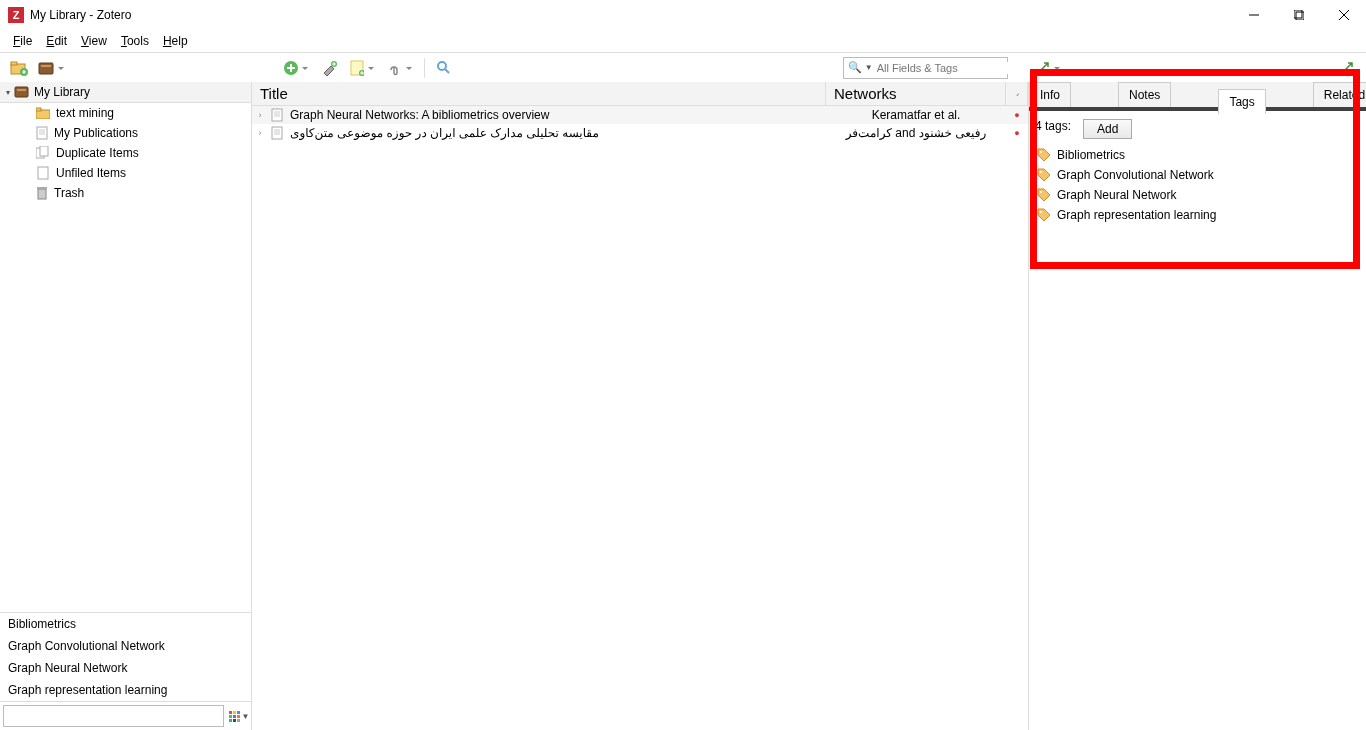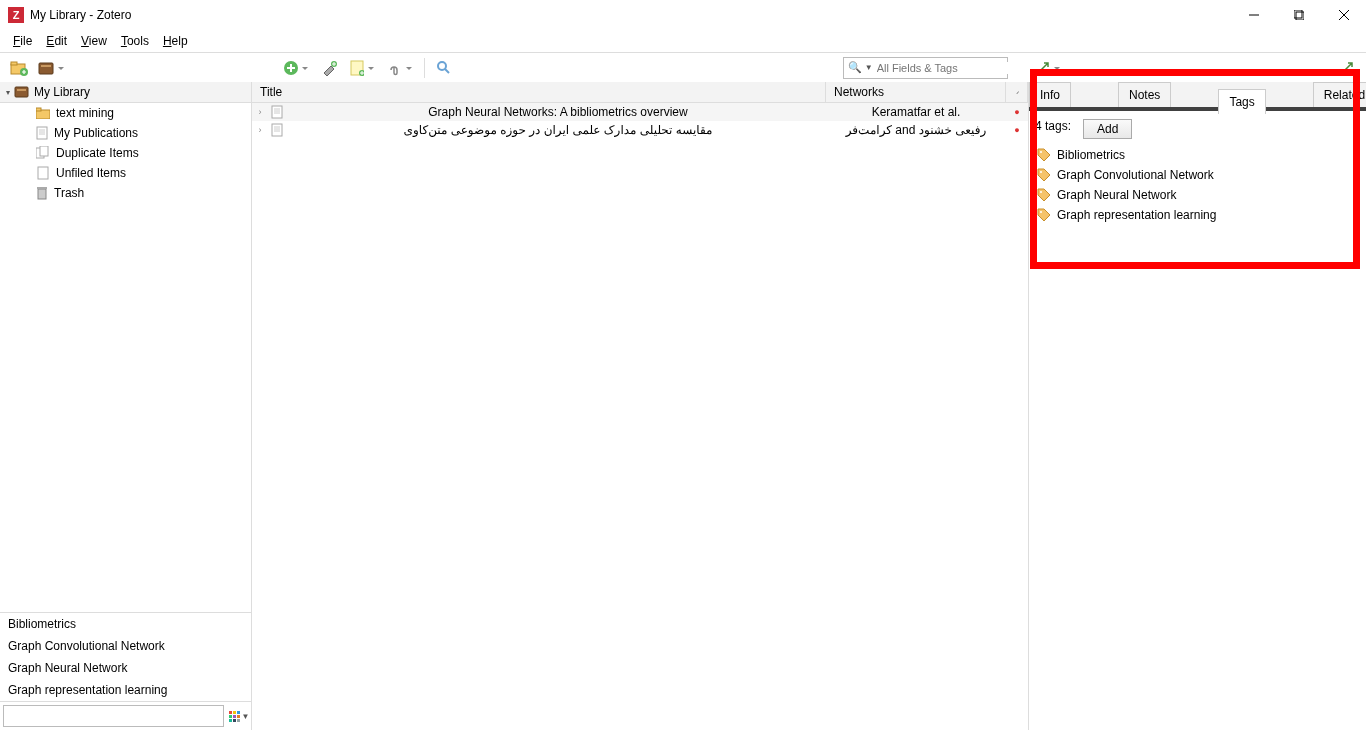--- a/index.html
+++ b/index.html
@@ -38,30 +38,30 @@
 .coll-header .caret { font-size:8px; color:#555; }
 .coll-item { padding:3px 6px 3px 36px; display:flex; align-items:center; gap:6px; }
 .tagpanel { border-top:1px solid #ddd; background:#fff; }
 .tagpanel .tag { padding:4px 8px; }
 .tagfilter { display:flex; border-top:1px solid #ddd; }
 .tagfilter input { flex:1; height:22px; border:1px solid #bbb; margin:3px; }
 .tagfilter .menu { width:24px; display:flex; align-items:center; justify-content:center; }
 
 .centercol { flex:1; display:flex; flex-direction:column; border-right:1px solid #ddd; }
 .cols { display:flex; background:#f3f3f3; border-bottom:1px solid #ddd; }
-.colh { padding:3px 8px; border-right:1px solid #ddd; font-size:12px; }
+.colh { padding:3px 8px; border-right:1px solid #ddd; font-size:15px; }
 .col-title { flex:1; }
 .col-creator { width:180px; }
 .col-att { width:22px; display:flex; align-items:center; justify-content:center; }
 .rows { flex:1; }
 .row { display:flex; align-items:center; padding:2px 0; }
 .row.sel { background:#f5f5f5; }
 .row .expand { width:16px; text-align:center; color:#888; font-size:9px; }
 .row .itemicon { width:18px; display:flex; justify-content:center; }
-.row .t { flex:1; padding-left:4px;text-align:center; }
+.row .t { flex:1; padding-left:4px; }
 .row .c { width:180px;text-align:center; }
 .row .a { width:22px; display:flex; justify-content:center; align-items:center; }
 
 .rightcol { width:337px; display:flex; flex-direction:column; }
 .tabs { display:flex; border-bottom:4px solid #404040; background:#f3f3f3;gap:48px; }
 .tab { padding:5px 10px; border:1px solid #ccc; border-bottom:none; background:#f3f3f3; margin-right:-1px; font-size:12px; }
 .tab.active { background:#fff; position:relative; top:7px; }
 .tagcount-row { display:flex; align-items:flex-start; gap:12px; padding:8px 8px 4px 6px; }
 .addbtn { background:linear-gradient(#fafafa,#e8e8e8); border:1px solid #aaa; padding:2px 13px; font-size:12px; }
 .taglist { padding:2px 0; }

